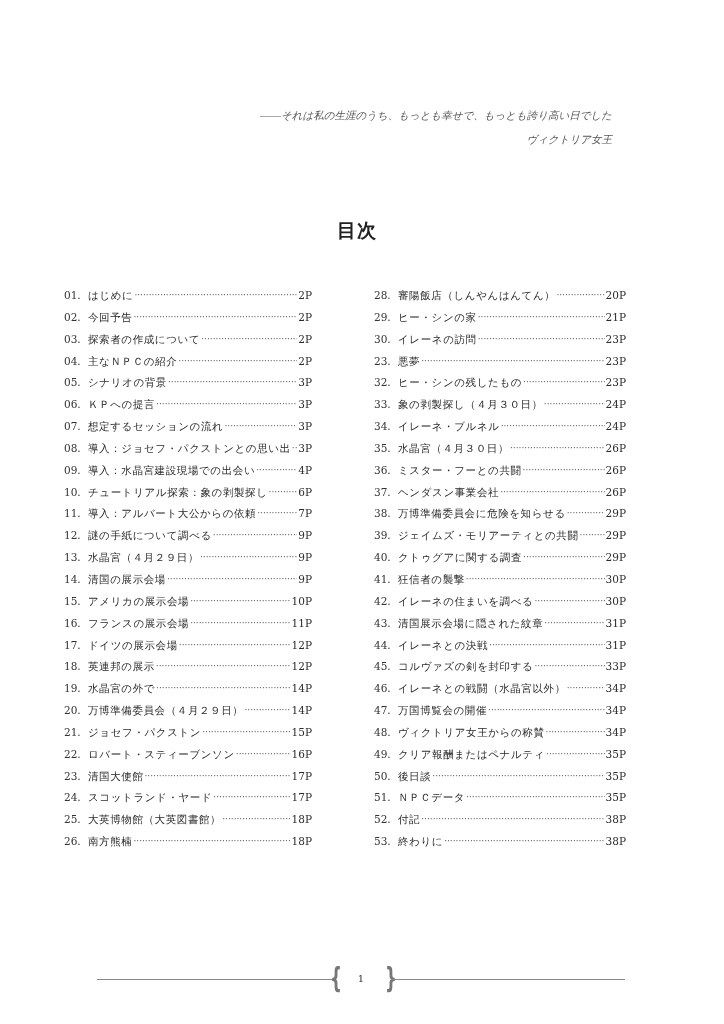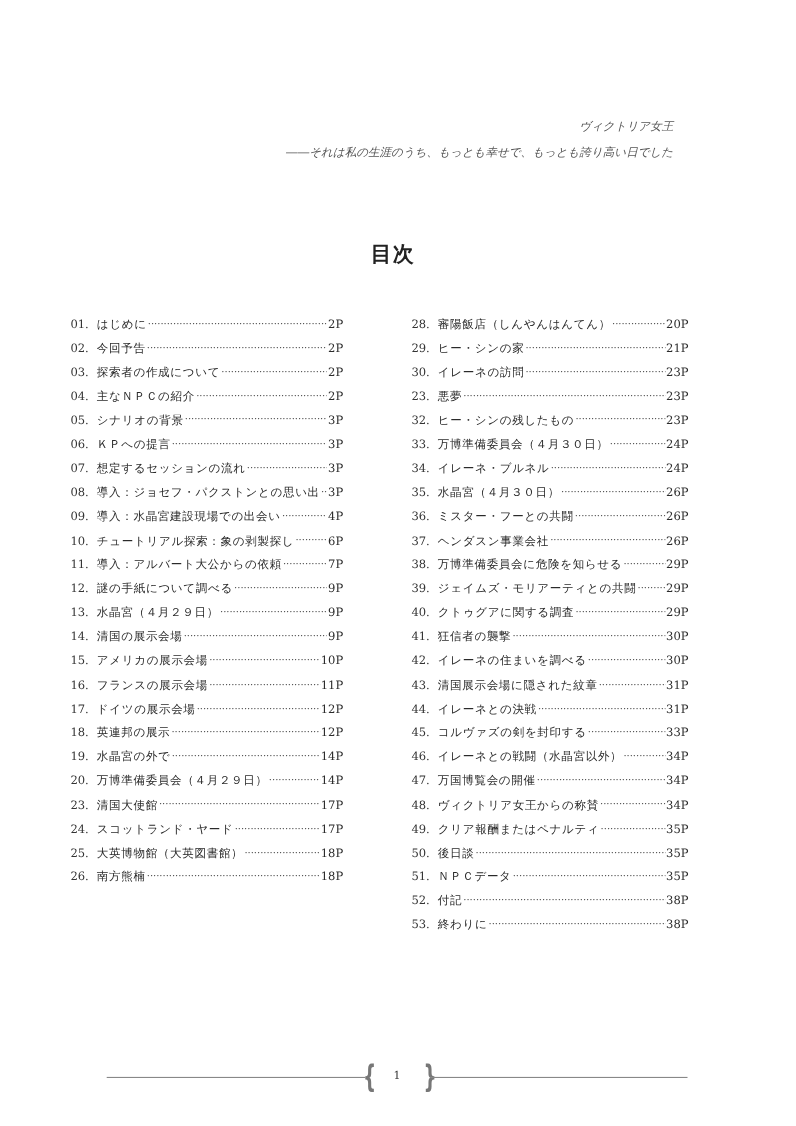--- a/index.html
+++ b/index.html
@@ -112,22 +112,22 @@
       text-align: center;
       font-size: 10px;
       color: #333;
       padding-left: 0px;
     }
   </style>
 </head>
 <body>
 
 <div class="epigraph">
+  <div>――それは私の生涯のうち、もっとも幸せで、もっとも誇り高い日でした</div>
   <div>ヴィクトリア女王</div>
-  <div>――それは私の生涯のうち、もっとも幸せで、もっとも誇り高い日でした</div>
 </div>
 
 <div class="title">目次</div>
 
 <div class="toc-col left" id="toc-left">
     <div class="toc-row">
       <span class="toc-num">01.</span>
       <span class="toc-label">はじめに</span>
       <span class="toc-dots"></span>
       <span class="toc-page">2P</span>
@@ -240,20 +240,32 @@
       <span class="toc-dots"></span>
       <span class="toc-page">14P</span>
     </div>
     <div class="toc-row">
       <span class="toc-num">20.</span>
       <span class="toc-label">万博準備委員会（４月２９日）</span>
       <span class="toc-dots"></span>
       <span class="toc-page">14P</span>
     </div>
     <div class="toc-row">
+      <span class="toc-num">21.</span>
+      <span class="toc-label">ジョセフ・パクストン</span>
+      <span class="toc-dots"></span>
+      <span class="toc-page">15P</span>
+    </div>
+    <div class="toc-row">
+      <span class="toc-num">22.</span>
+      <span class="toc-label">ロバート・スティーブンソン</span>
+      <span class="toc-dots"></span>
+      <span class="toc-page">16P</span>
+    </div>
+    <div class="toc-row">
       <span class="toc-num">23.</span>
       <span class="toc-label">清国大使館</span>
       <span class="toc-dots"></span>
       <span class="toc-page">17P</span>
     </div>
     <div class="toc-row">
       <span class="toc-num">24.</span>
       <span class="toc-label">スコットランド・ヤード</span>
       <span class="toc-dots"></span>
       <span class="toc-page">17P</span>
@@ -297,21 +309,21 @@
       <span class="toc-page">23P</span>
     </div>
     <div class="toc-row">
       <span class="toc-num">32.</span>
       <span class="toc-label">ヒー・シンの残したもの</span>
       <span class="toc-dots"></span>
       <span class="toc-page">23P</span>
     </div>
     <div class="toc-row">
       <span class="toc-num">33.</span>
-      <span class="toc-label">万博準備委員会（４月３０日）</span>
+      <span class="toc-label">象の剥製探し（４月３０日）</span>
       <span class="toc-dots"></span>
       <span class="toc-page">24P</span>
     </div>
     <div class="toc-row">
       <span class="toc-num">34.</span>
       <span class="toc-label">イレーネ・ブルネル</span>
       <span class="toc-dots"></span>
       <span class="toc-page">24P</span>
     </div>
     <div class="toc-row">

